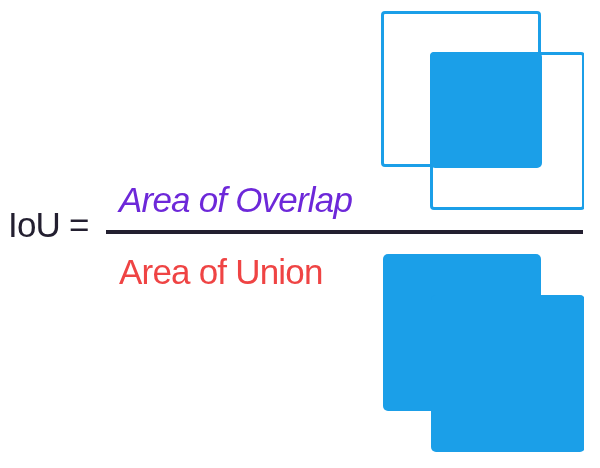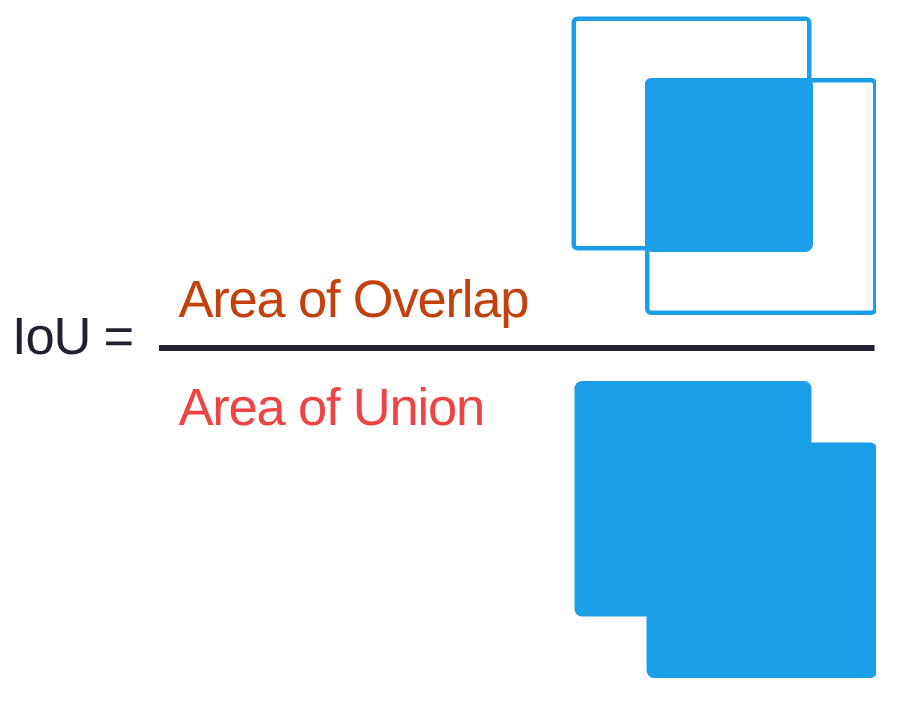--- a/index.html
+++ b/index.html
@@ -55,21 +55,21 @@
   .un-box-a { left: 383px; top: 254px; width: 158px; height: 157px; }
   .un-box-b { left: 431px; top: 295px; width: 154px; height: 157px; }
 </style>
 </head>
 <body>
 
 <div class="canvas">
 
   <span class="txt iou-label" style="color: rgb(35, 31, 48);">IoU =</span>
 
-  <span class="txt numerator" style="color: #c2410c;">Area of Overlap</span>
+  <span class="txt numerator" style="color: #6d28d9; font-style: italic;">Area of Overlap</span>
 
   <div class="fraction-line" style="background-color: rgb(35, 31, 48);"></div>
 
   <span class="txt denominator" style="color: #ef4444;">Area of Union</span>
 
   <div>
     <div class="box outline ov-box-a" style="border-color: rgb(27, 159, 232);"></div>
     <div class="box outline ov-box-b" style="border-color: rgb(27, 159, 232);"></div>
     <div class="box fill ov-fill" style="background-color: rgb(27, 159, 232);"></div>
   </div>

